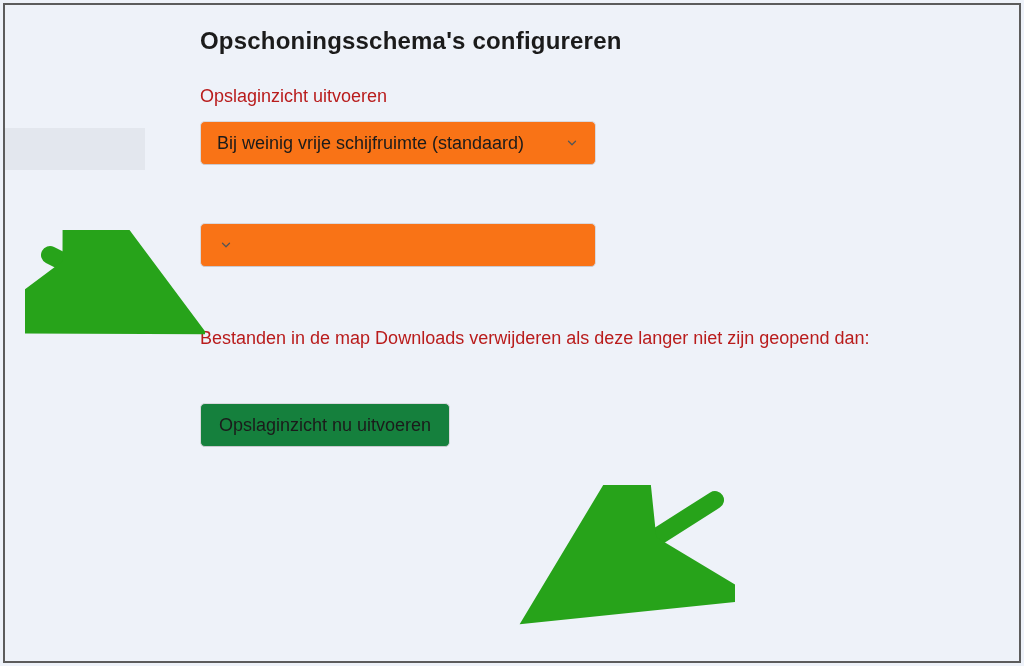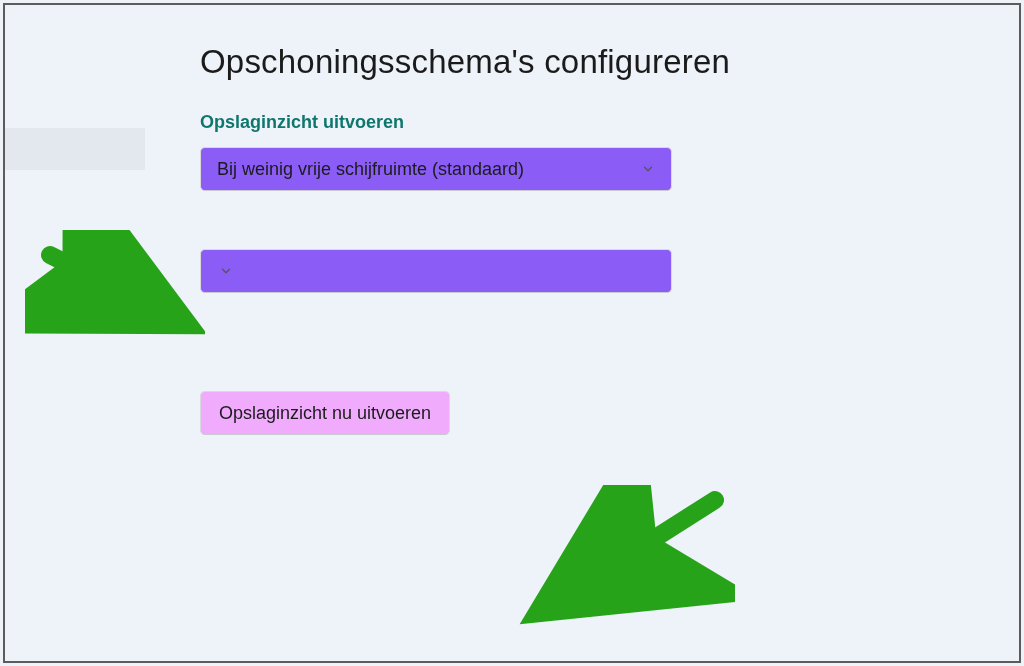--- a/index.html
+++ b/index.html
@@ -28,41 +28,41 @@
     height: 42px;
     background: #e3e7ee;
   }
   .content {
     position: absolute;
     top: 22px;
     left: 195px;
     right: 40px;
   }
   h1.page-title {
-    font-size: 33px;
-    font-weight: 400;
-    margin: 16px 0 28px 0;
+    font-size: 24px;
+    font-weight: 700;
+    margin: 0 0 28px 0;
     letter-spacing: 0.2px;
   }
   .section-label {
     font-size: 18px;
-    font-weight: 700;
-    color: #0f766e;
+    font-weight: 400;
+    color: #b91c1c;
     margin: 0 0 12px 0;
     line-height: 1.45;
     max-width: 700px;
   }
   .select {
     display: inline-flex;
     align-items: center;
     justify-content: space-between;
-    width: 472px;
+    width: 396px;
     height: 44px;
     padding: 0 14px 0 16px;
-    background: #8b5cf6;
+    background: #f97316;
     border: 1px solid #d9d9de;
     border-bottom: 1.5px solid #c9c9cf;
     border-radius: 5px;
     box-sizing: border-box;
     font-size: 18px;
     color: #1b1b1b;
     cursor: pointer;
     user-select: none;
   }
   .select .chevron {
@@ -73,21 +73,21 @@
     height: 18px;
     color: #565656;
   }
   .gap-lg { height: 58px; }
   .gap-md { height: 40px; }
   .button {
     display: inline-flex;
     align-items: center;
     height: 42px;
     padding: 0 18px;
-    background: #f0abfc;
+    background: #15803d;
     border: 1px solid #d9d9de;
     border-bottom: 1.5px solid #c9c9cf;
     border-radius: 5px;
     font-size: 18px;
     color: #1b1b1b;
     cursor: pointer;
     user-select: none;
   }
   
   .arrow {
@@ -124,20 +124,21 @@
       <span class="chevron">
         <svg viewBox="0 0 24 24" width="14" height="14" fill="none" stroke="currentColor" stroke-width="2.2" stroke-linecap="round" stroke-linejoin="round">
             <polyline points="6 9 12 15 18 9"></polyline>
           </svg>
       </span>
     </div>
 
     <div class="gap-lg"></div>
 
     
+    <div class="section-label">Bestanden in de map Downloads verwijderen als deze langer niet zijn geopend dan:</div>
 
     <div class="gap-md"></div>
 
     
     <div class="button">
       <span>Opslaginzicht nu uitvoeren</span>
     </div>
 
   </div>
 

